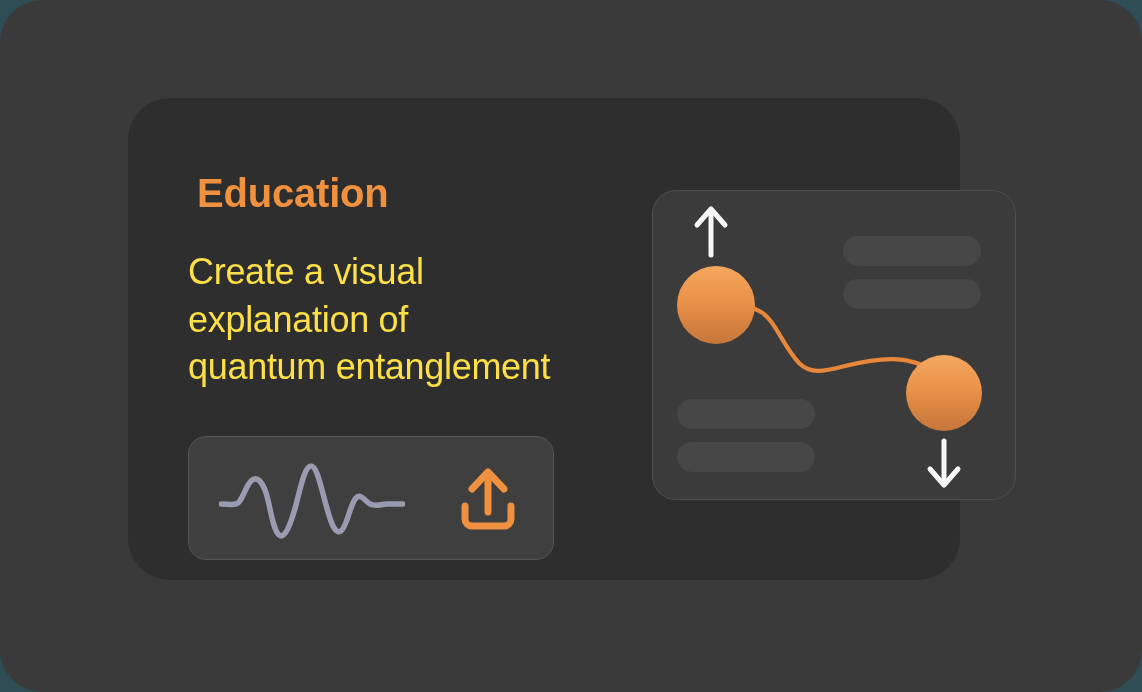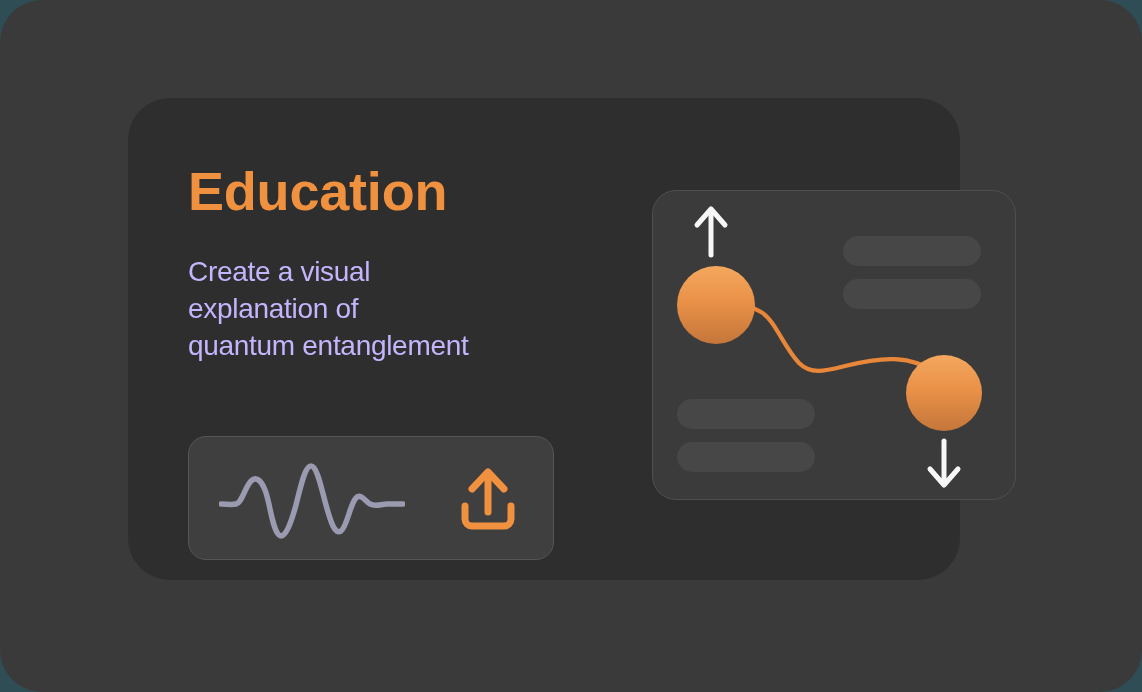--- a/index.html
+++ b/index.html
@@ -40,30 +40,30 @@
   
   .left-col {
     position: absolute;
     left: 188px;
     top: 163px;
     width: 450px;
   }
 
   .eyebrow {
     color: #f0913f;
-    font-size: 54px;
+    font-size: 40px;
     font-weight: bold;
     letter-spacing: -0.2px;
     line-height: 1.05;
-    margin: 0;
+    margin: 9px;
   }
 
   .headline {
-    color: #c4b5fd;
-    font-size: 28px;
+    color: #fde047;
+    font-size: 36px;
     font-weight: normal;
     line-height: 1.32;
     letter-spacing: -0.3px;
     margin: 34px 0 0 0;
     white-space: pre-line;
   }
 
   
   .audio-btn {
     position: absolute;

